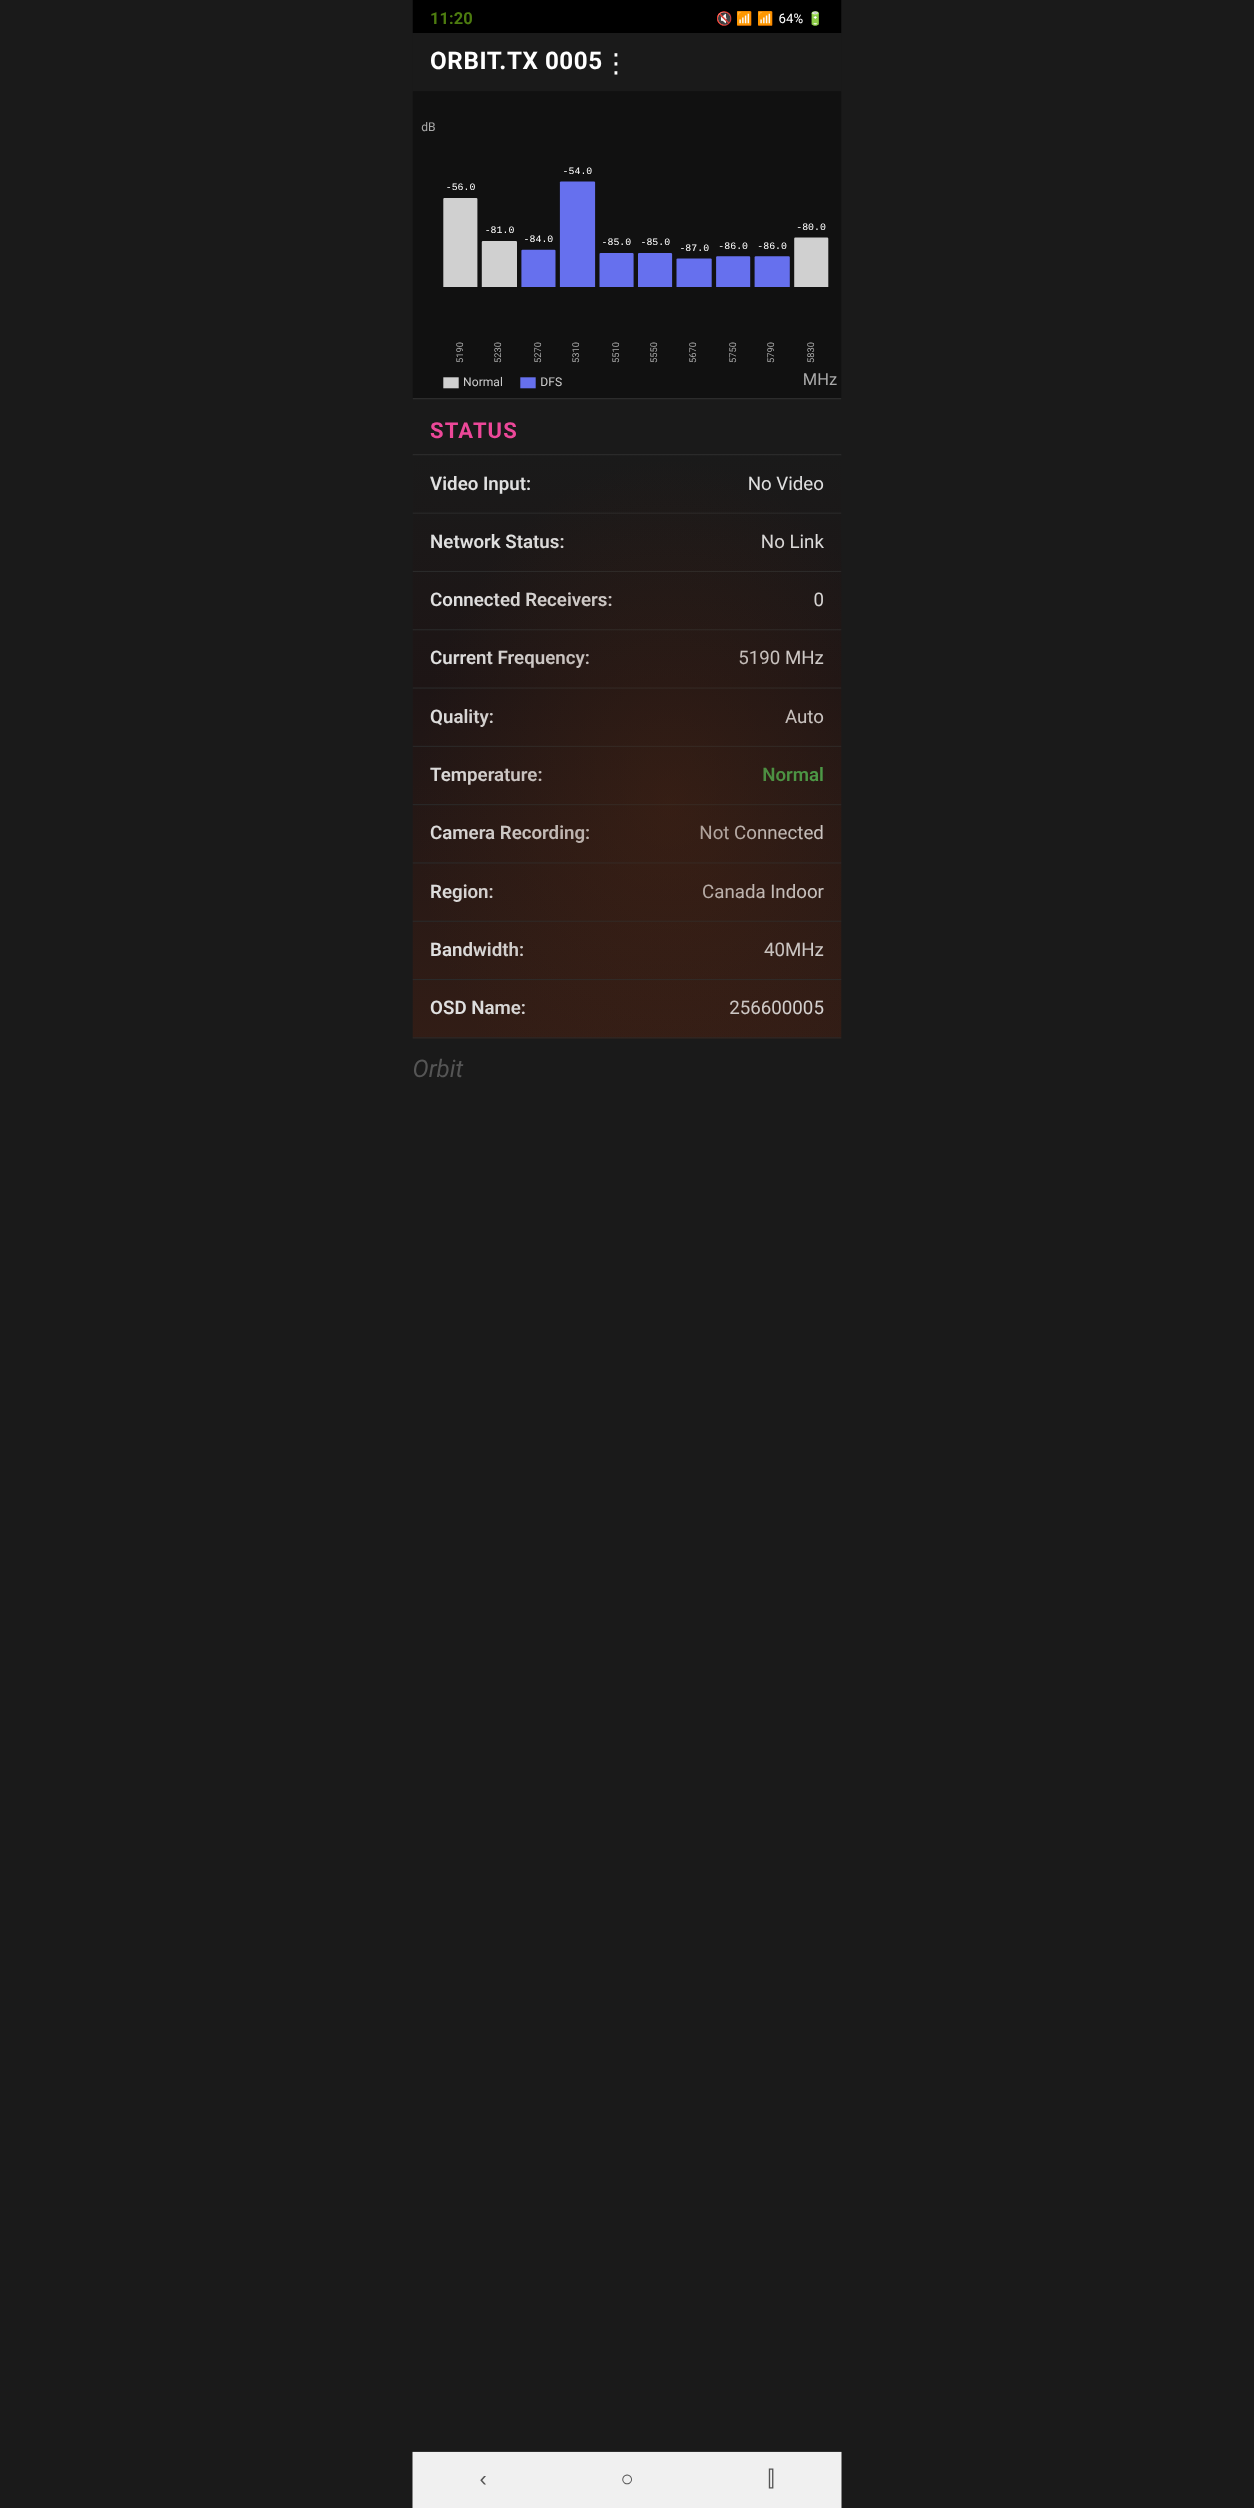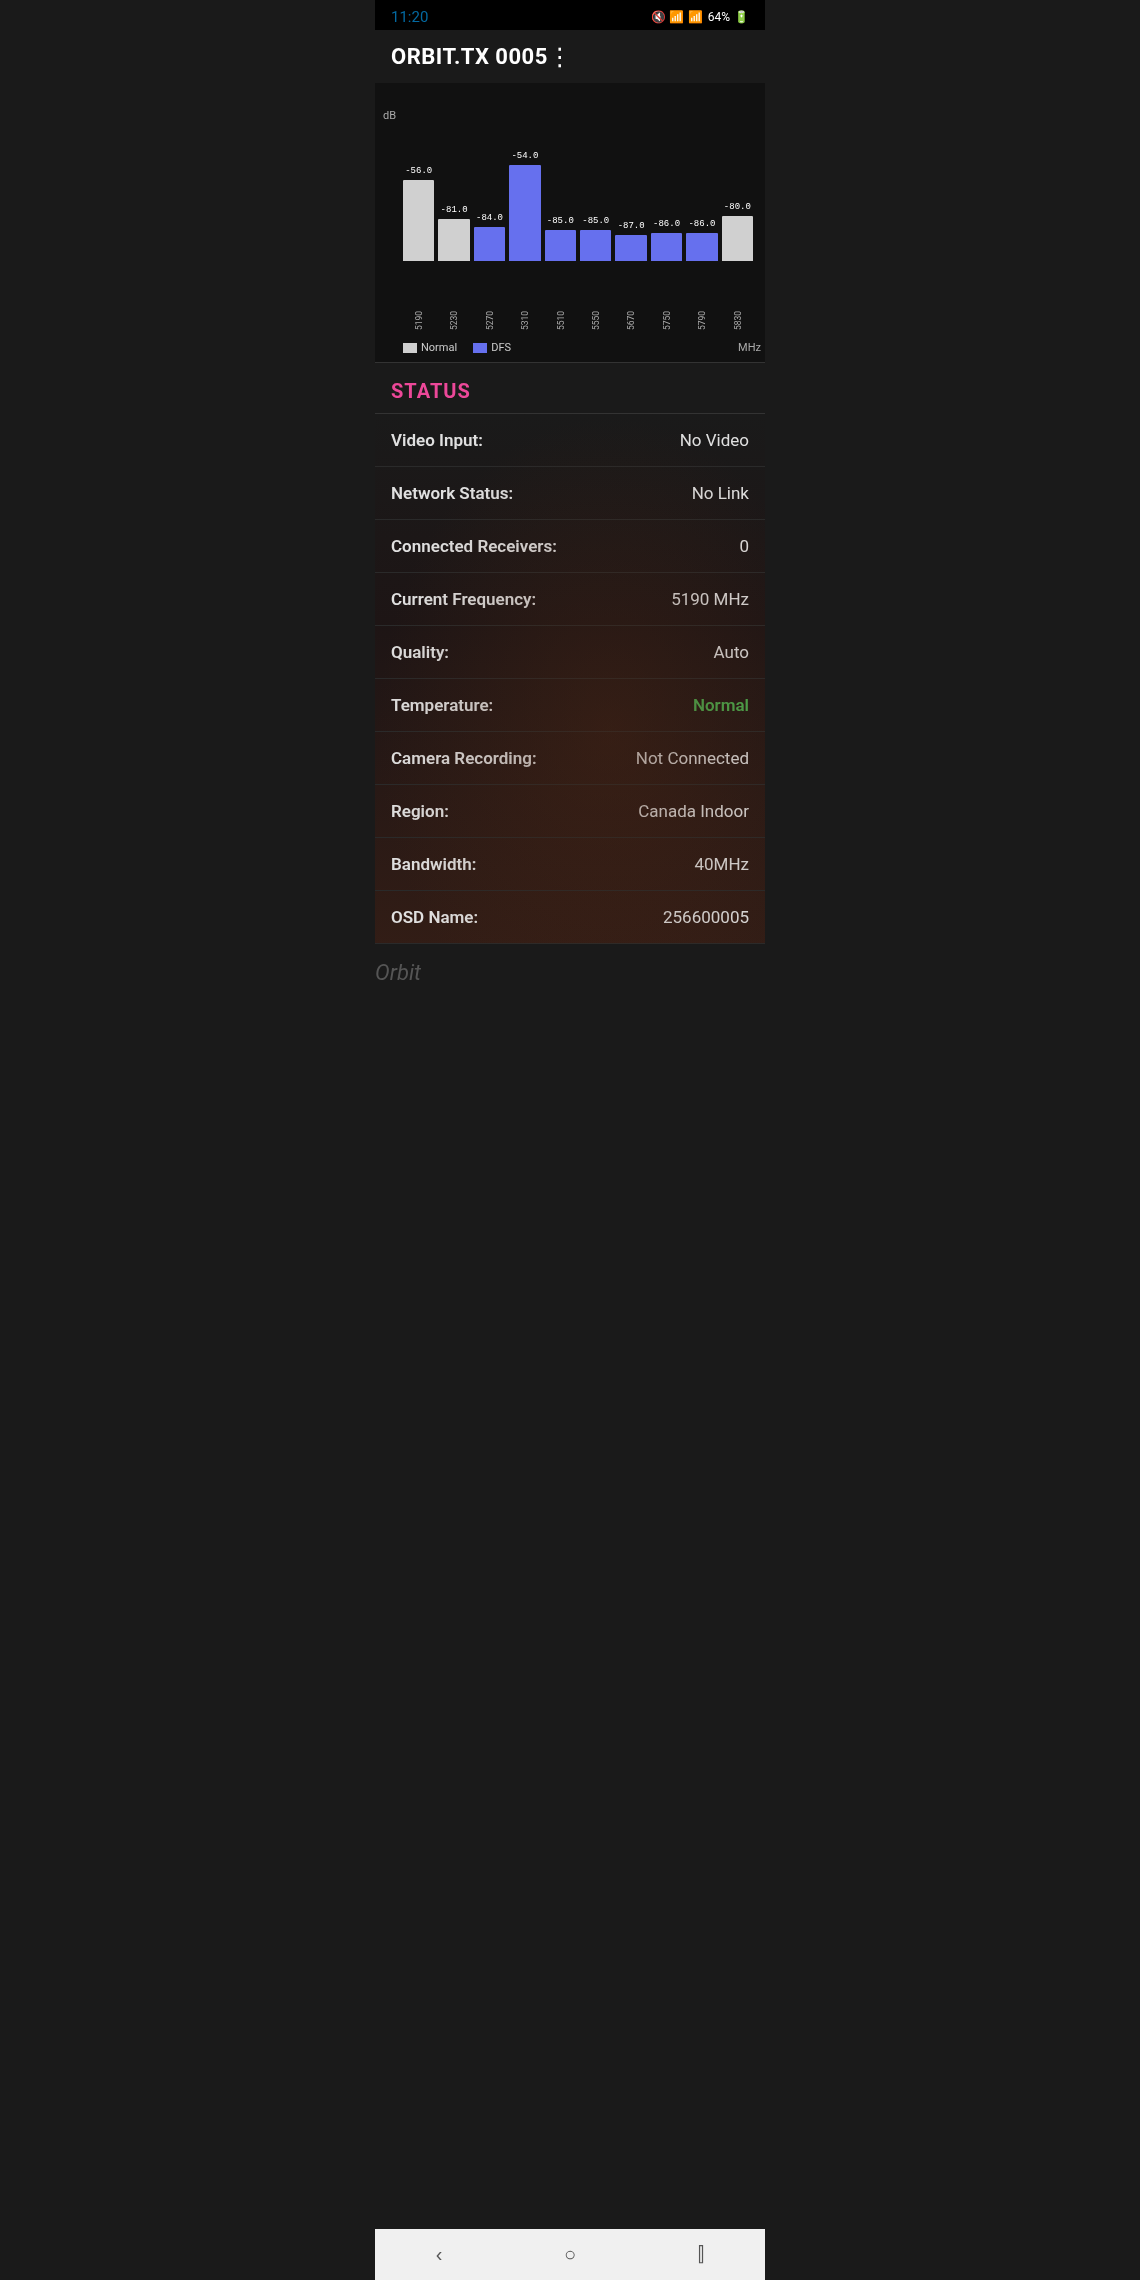--- a/index.html
+++ b/index.html
@@ -20,22 +20,22 @@
     .status-bar {
       display: flex;
       justify-content: space-between;
       align-items: center;
       padding: 8px 16px 4px;
       background: #000;
     }
 
     .status-bar-time {
       font-size: 15px;
-      font-weight: 400;
-      color: #0369a1;
+      font-weight: 700;
+      color: #4d7c0f;
     }
 
     .status-bar-icons {
       display: flex;
       align-items: center;
       gap: 4px;
       font-size: 12px;
       color: #fff;
     }
 
@@ -174,21 +174,21 @@
       height: 10px;
     }
 
     .legend-box.normal { background: #d0d0d0; }
     .legend-box.dfs { background: #6670ee; }
 
     .chart-mhz-label {
       position: absolute;
       right: 4px;
       bottom: 8px;
-      font-size: 11px;
+      font-size: 15px;
       color: #aaa;
     }
 
     
     .status-section-header {
       padding: 16px 16px 10px;
       border-bottom: 1px solid #333;
     }
 
     .status-section-title {

